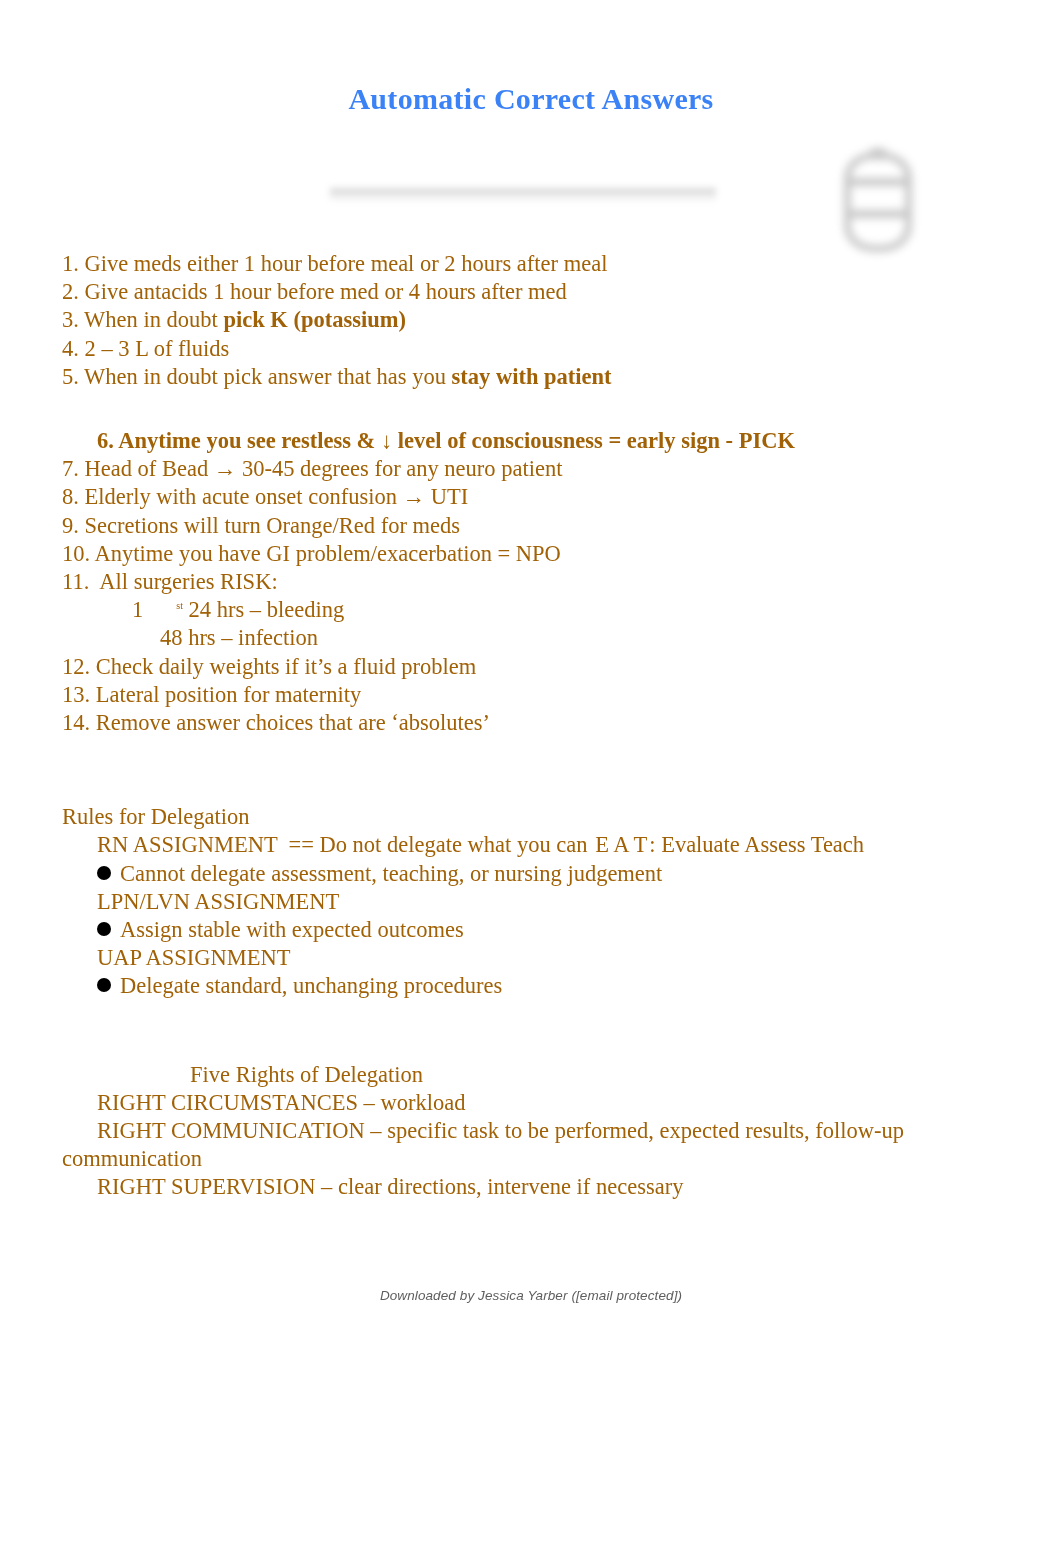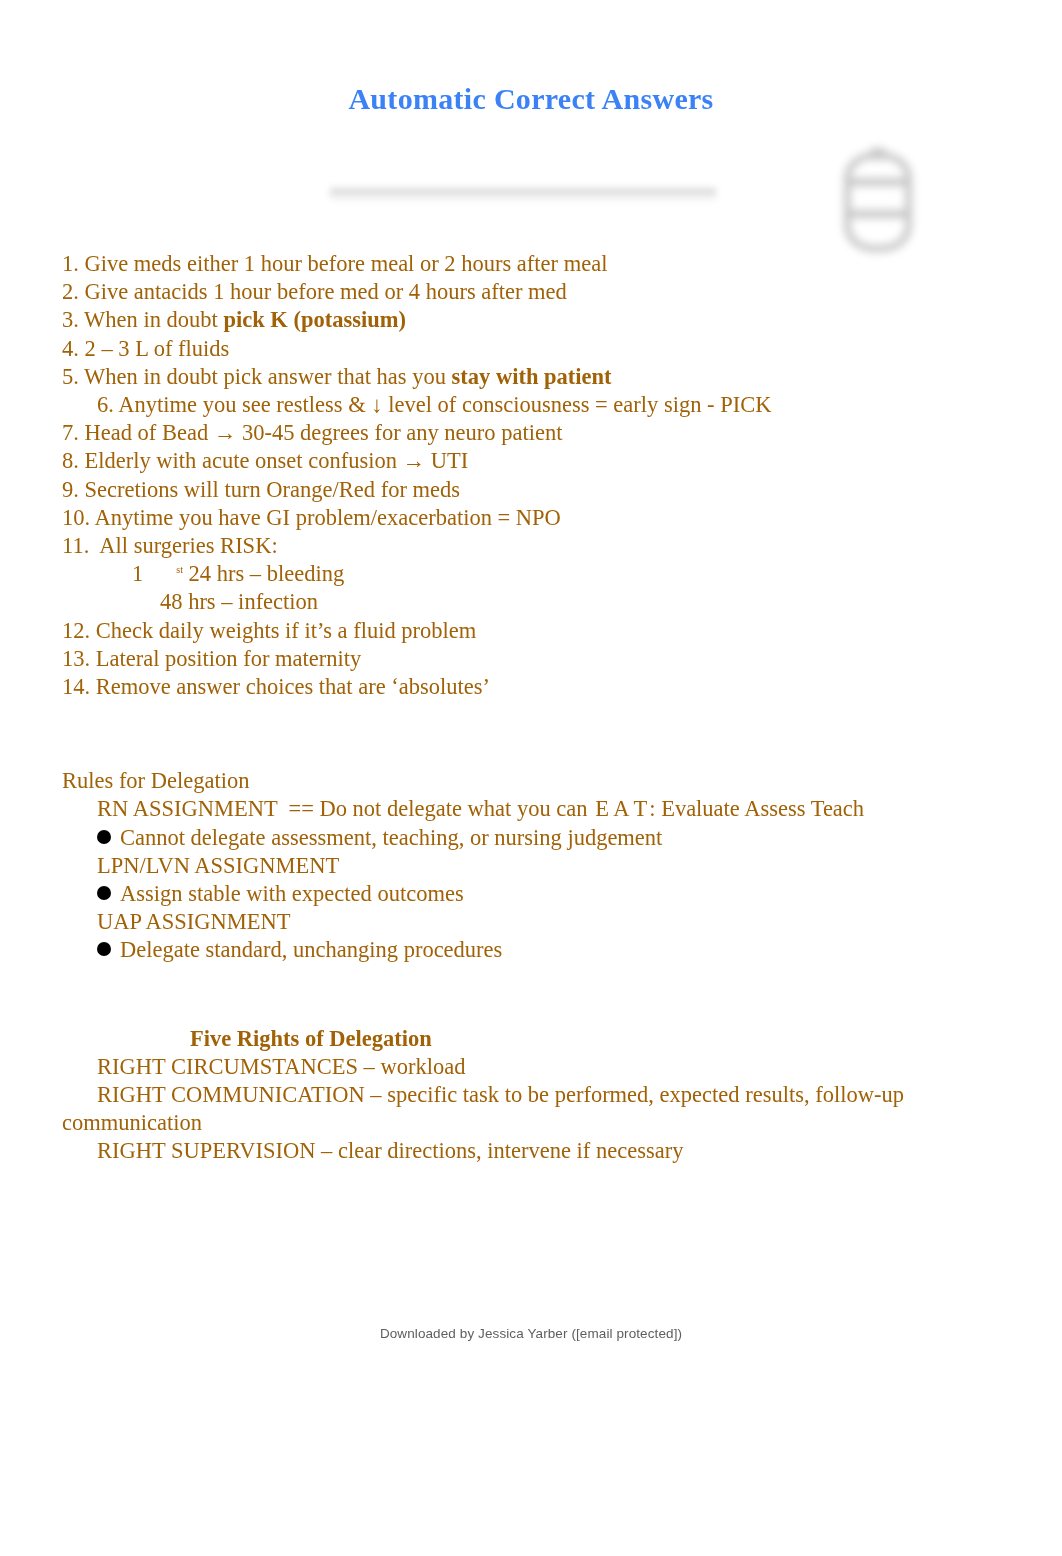--- a/index.html
+++ b/index.html
@@ -103,25 +103,25 @@
     left: 62px;
     top: 250px;
     width: 940px;
   }
   .line {
     font-size: 22.5px;
     line-height: 28.2px;
     white-space: pre-wrap;
     color: #a16207;
   }
-  .line.bold { font-weight: normal; }
+  .line.bold { font-weight: bold; margin-top: 36px; }
   .line.indent-1 { padding-left: 35px; }
   .line.indent-2 { padding-left: 70px; }
   .line.indent-3 { padding-left: 98px; }
-  .line.indent-center { padding-left: 128px; font-weight: bold; }
+  .line.indent-center { padding-left: 128px; }
 
   .blk-gap-lg { height: 66px; }
   .blk-gap-md { height: 60px; }
 
   .sup { font-size: 10px; vertical-align: super; line-height: 0; margin-left: 33px; }
 
   .bullet-dot {
     display: inline-block;
     width: 14px;
     height: 14px;
@@ -148,27 +148,28 @@
     filter: blur(7px);
     border-radius: 4px;
     z-index: -1;
   }
   .hl > span { position: relative; z-index: 1; }
 
   
   .footer {
     position: absolute;
     left: 0;
-    top: 1326px;
+    top: 1288px;
     width: 1062px;
     text-align: center;
     font-family: "Liberation Sans", "DejaVu Sans", sans-serif;
     font-size: 13.5px;
     color: #5e5e5e;
     letter-spacing: 0.1px;
+    font-style: italic;
   }
 </style>
 </head>
 <body>
 
 <div class="page">
 
   <div class="title-wrap">
     <div class="doc-title">Automatic Correct  Answers</div>
   </div>

